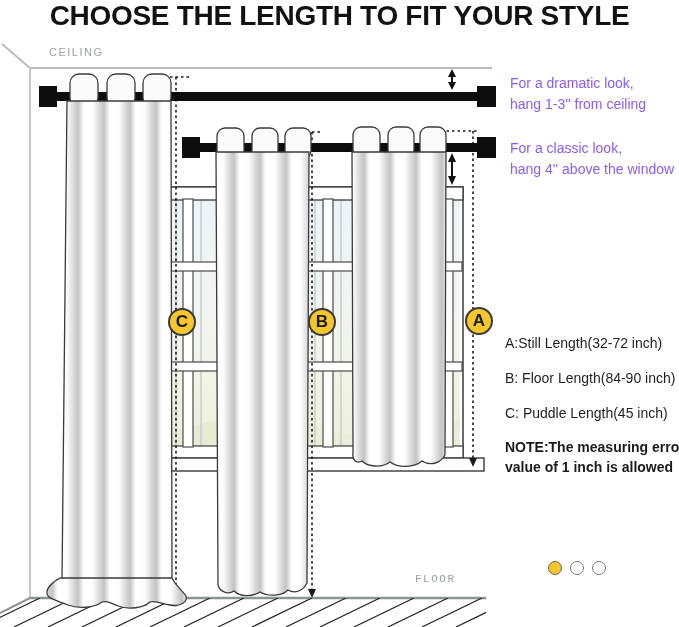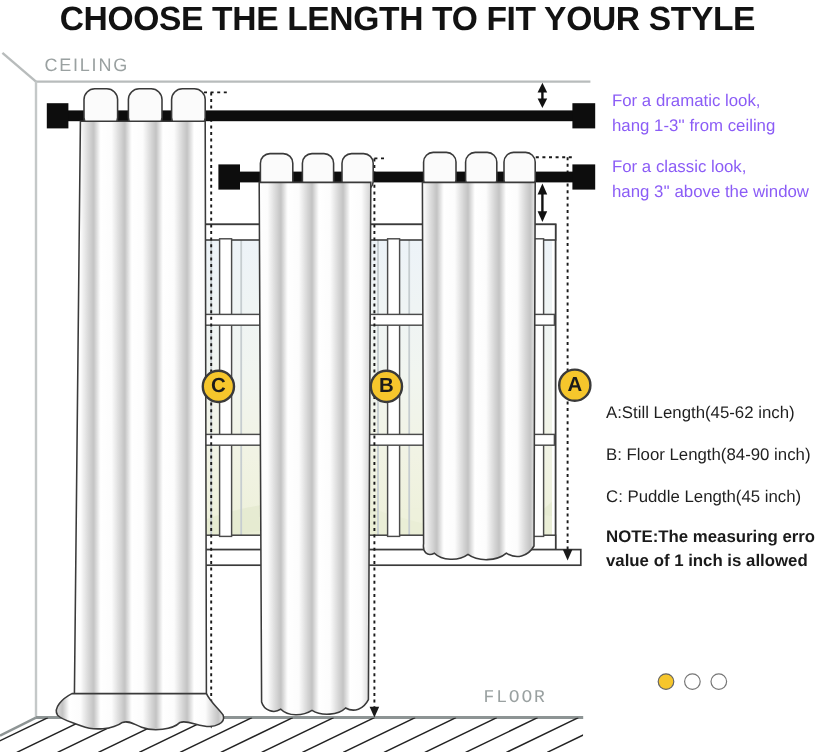--- a/index.html
+++ b/index.html
@@ -6,26 +6,26 @@
   #stage{
     position:relative;width:679px;height:627px;background:#ffffff;overflow:hidden;
     font-family:"Liberation Sans",sans-serif;color:#222;
   }
   #art{position:absolute;left:0;top:0;z-index:1;}
   .txt{position:absolute;z-index:2;white-space:nowrap;}
   #title{
     left:0;top:0;width:679px;text-align:center;
     font-size:28px;font-weight:800;letter-spacing:-0.3px;color:#121212;
   }
-  .roomlabel{font-size:15px;color:#9aa1a1;letter-spacing:1.5px;font-weight:400;}
+  .roomlabel{font-size:11px;color:#9aa1a1;letter-spacing:1.5px;font-weight:400;margin-left:12px;}
   #ceiling-label{left:37px;top:46px;}
   #floor-label{left:403px;top:573px;font-family:Liberation Mono, monospace;}
   .annot{font-size:14px;line-height:21px;color:#8b5cf6;}
   #annot-dramatic{left:510px;top:73px;}
-  #annot-classic{left:510px;top:128px;}
+  #annot-classic{left:510px;top:138px;}
   .lenitem{position:absolute;left:505px;font-size:14px;color:#1f1f1f;}
   #len-a{top:335px;}
   #len-b{top:370px;}
   #len-c{top:405px;}
   #note{left:505px;top:437px;font-size:14px;line-height:20px;font-weight:700;color:#1a1a1a;}
   .marker{
     position:absolute;width:28px;height:28px;border-radius:50%;
     background:#F6C62C;border:2px solid #3a3a3a;box-sizing:border-box;
     display:flex;align-items:center;justify-content:center;
     font-size:17px;font-weight:700;color:#1b1b1b;z-index:3;
@@ -193,24 +193,24 @@
   <div id="ceiling-label" class="txt roomlabel">CEILING</div>
   <div id="floor-label" class="txt roomlabel">FLOOR</div>
 
   <div id="annot-dramatic" class="txt annot">
     <div>For a dramatic look,</div>
     <div>hang 1-3'' from ceiling</div>
   </div>
 
   <div id="annot-classic" class="txt annot">
     <div>For a classic look,</div>
-    <div>hang 3'' above the window</div>
-  </div>
-
-  <div id="len-a" class="txt lenitem">A:Still Length(45-62 inch)</div>
+    <div>hang 4'' above the window</div>
+  </div>
+
+  <div id="len-a" class="txt lenitem">A:Still Length(32-72 inch)</div>
   <div id="len-b" class="txt lenitem">B: Floor Length(84-90 inch)</div>
   <div id="len-c" class="txt lenitem">C: Puddle Length(45 inch)</div>
 
   <div id="note" class="txt">
     <div>NOTE:The measuring error</div>
     <div>value of 1 inch is allowed</div>
   </div>
 
   <div id="marker-c" class="marker">C</div>
   <div id="marker-b" class="marker">B</div>

